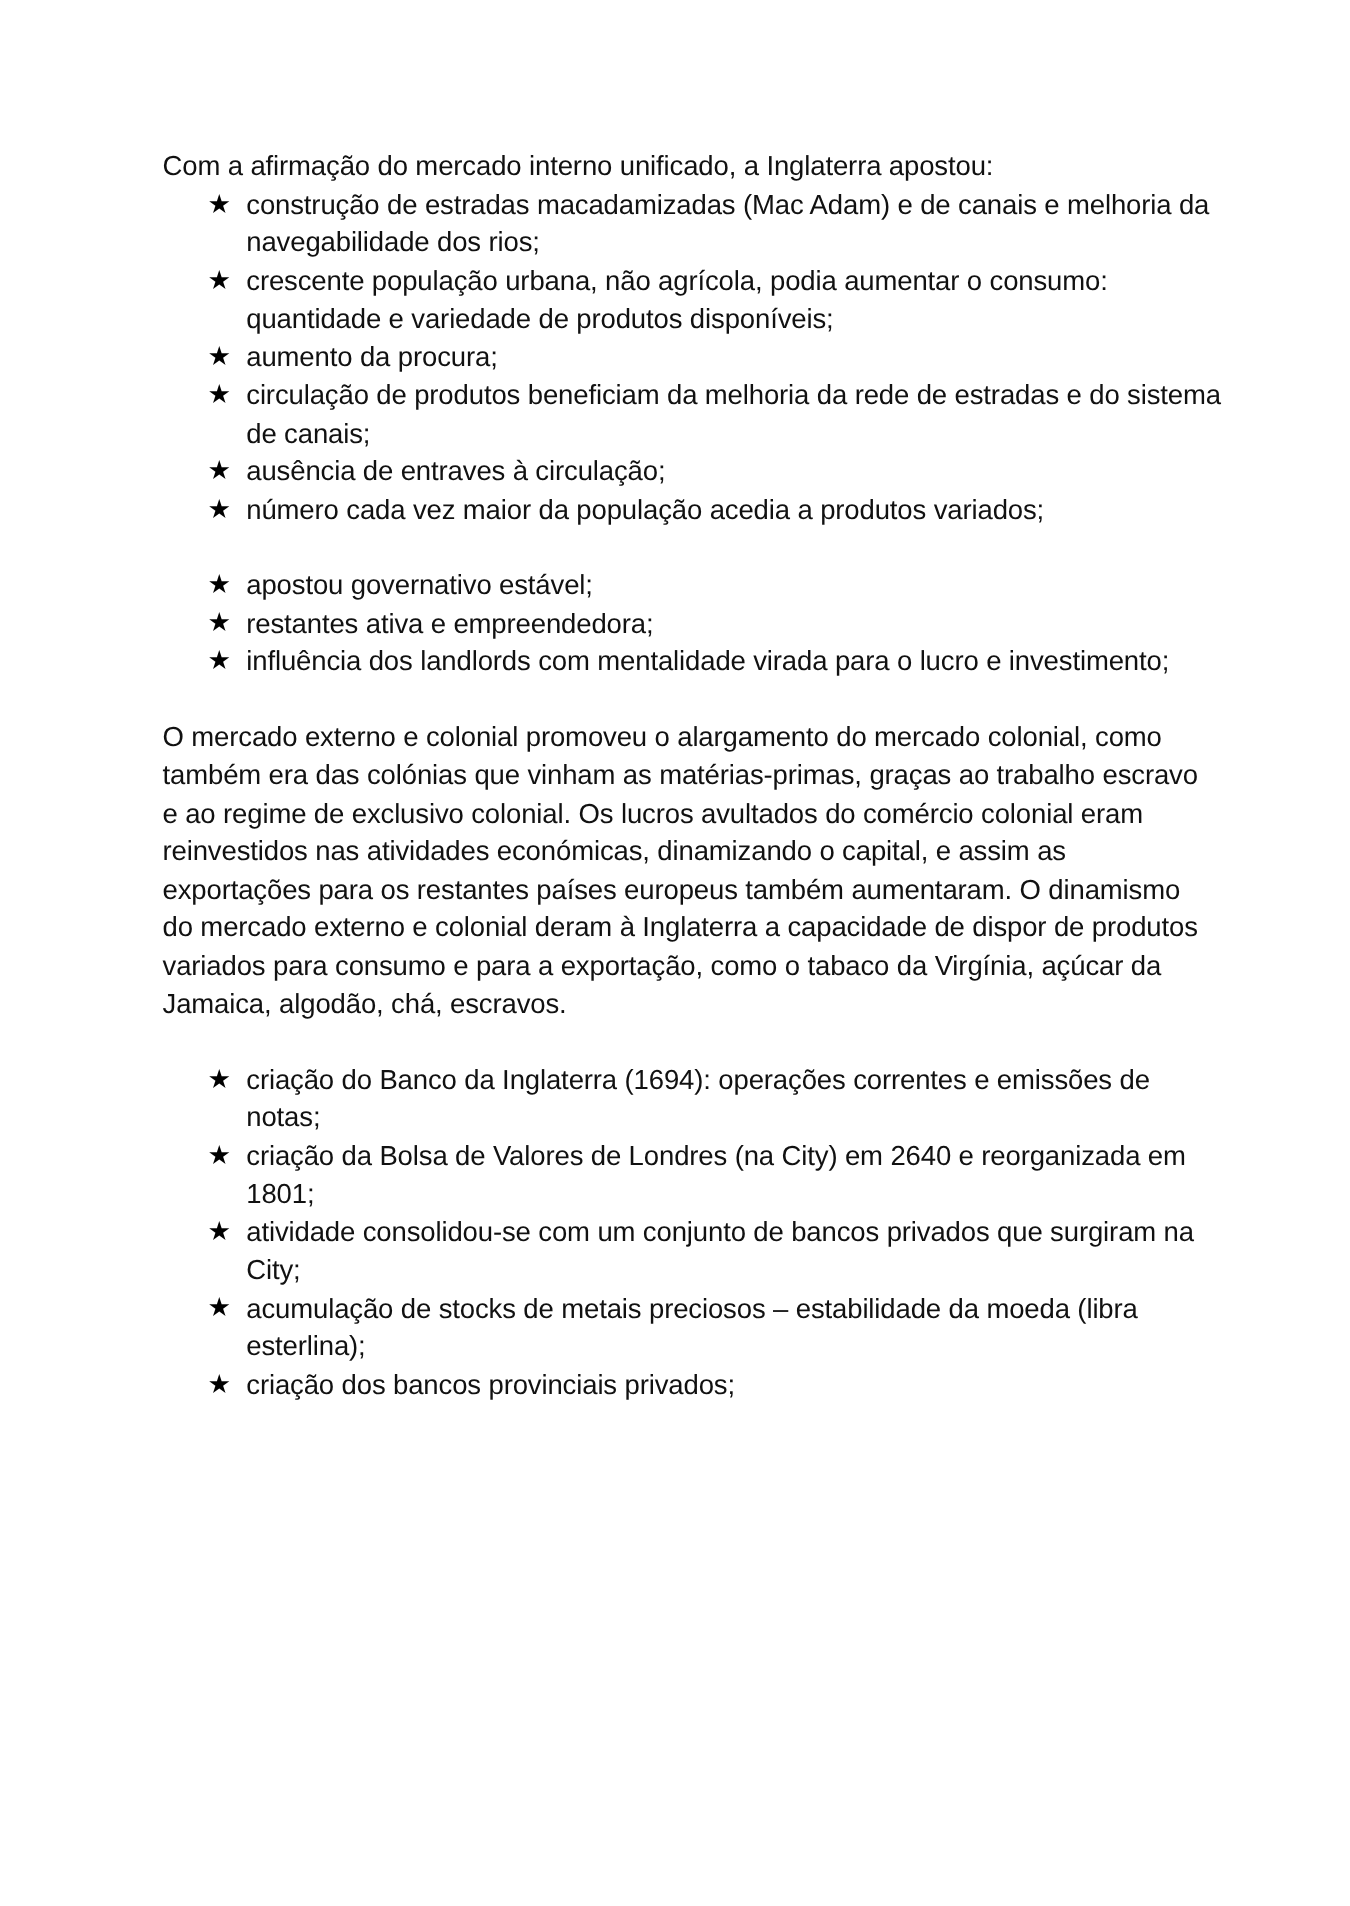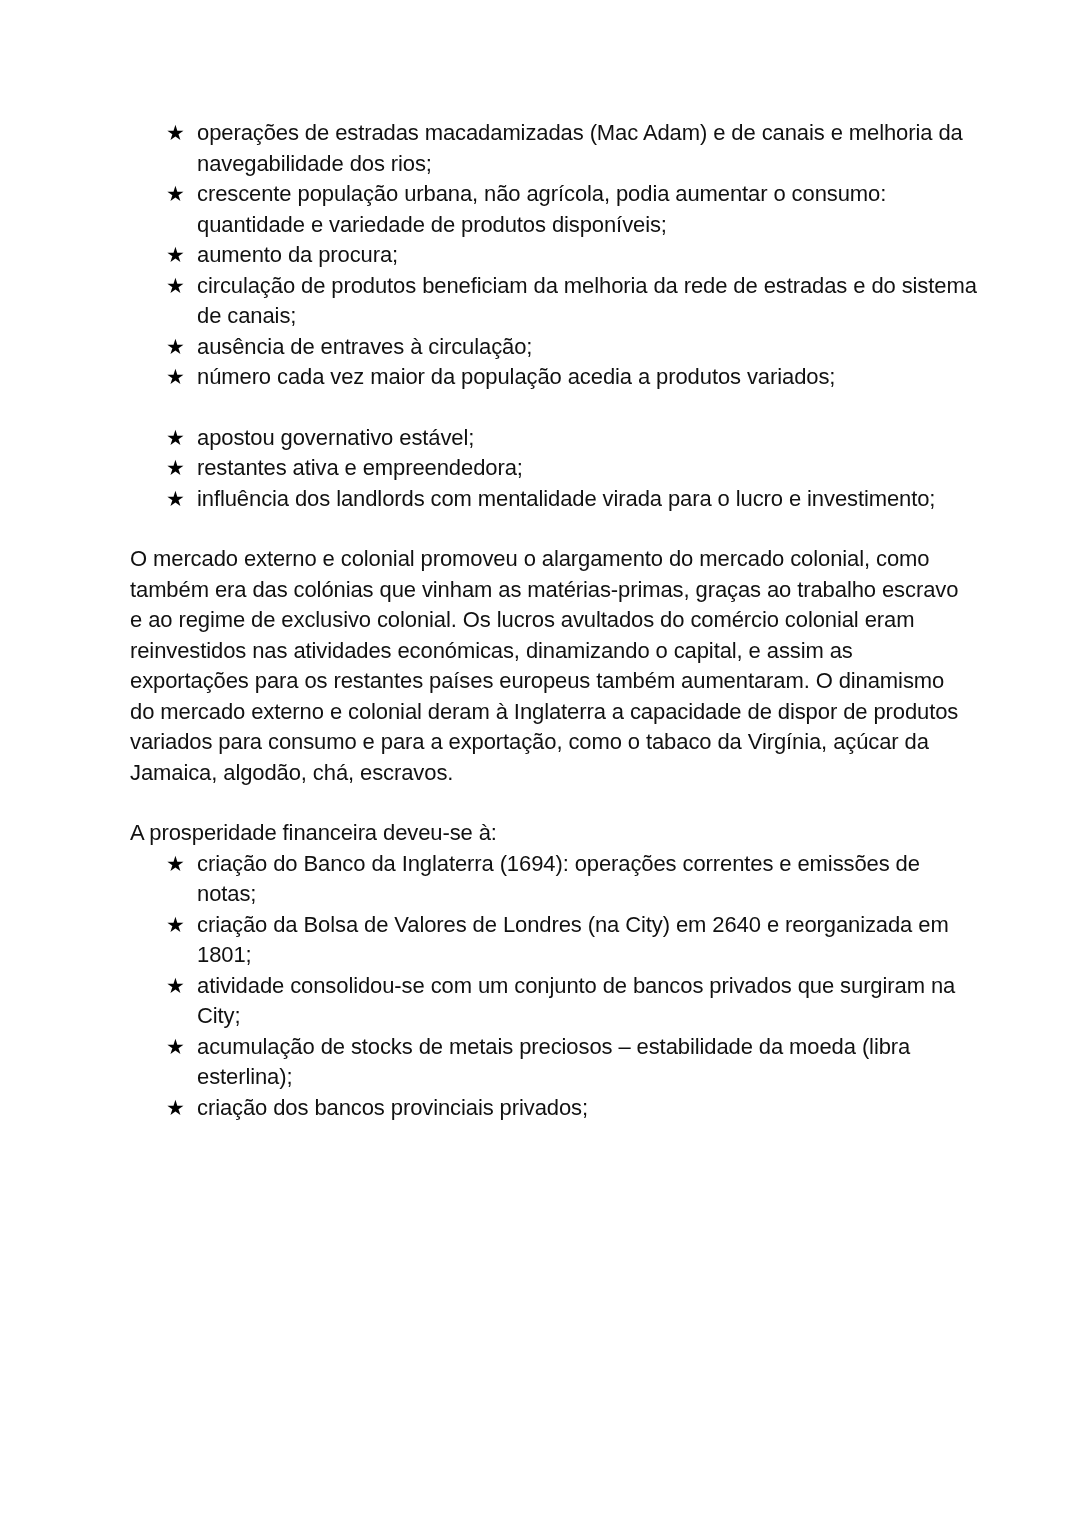--- a/index.html
+++ b/index.html
@@ -67,24 +67,25 @@
   .section {
     margin: 0;
   }
 </style>
 </head>
 <body>
 
 <div class="page">
   <div class="doc-body" id="doc-body">
       <div class="section">
+        <p class="para">Com a afirmação do mercado interno unificado, a Inglaterra apostou:</p>
         <ul class="star-list">
           <li>
             <span class="star-bullet">★</span>
-            <span class="item-text">operações de estradas macadamizadas (Mac Adam) e de canais e melhoria da navegabilidade dos rios;</span>
+            <span class="item-text">construção de estradas macadamizadas (Mac Adam) e de canais e melhoria da navegabilidade dos rios;</span>
           </li>
           <li>
             <span class="star-bullet">★</span>
             <span class="item-text">crescente população urbana, não agrícola, podia aumentar o consumo: quantidade e variedade de produtos disponíveis;</span>
           </li>
           <li>
             <span class="star-bullet">★</span>
             <span class="item-text">aumento da procura;</span>
           </li>
           <li>
@@ -117,21 +118,20 @@
             <span class="item-text">influência dos landlords com mentalidade virada para o lucro e investimento;</span>
           </li>
         </ul>
       </div>
       <div class="block-gap"></div>
       <div class="section">
         <p class="para">O mercado externo e colonial promoveu o alargamento do mercado colonial, como também era das colónias que vinham as matérias-primas, graças ao trabalho escravo e ao regime de exclusivo colonial. Os lucros avultados do comércio colonial eram reinvestidos nas atividades económicas, dinamizando o capital, e assim as exportações para os restantes países europeus também aumentaram. O dinamismo do mercado externo e colonial deram à Inglaterra a capacidade de dispor de produtos variados para consumo e para a exportação, como o tabaco da Virgínia, açúcar da Jamaica, algodão, chá, escravos.</p>
       </div>
       <div class="block-gap"></div>
       <div class="section">
-        <p class="para">A prosperidade financeira deveu-se à:</p>
         <ul class="star-list">
           <li>
             <span class="star-bullet">★</span>
             <span class="item-text">criação do Banco da Inglaterra (1694): operações correntes e emissões de notas;</span>
           </li>
           <li>
             <span class="star-bullet">★</span>
             <span class="item-text">criação da Bolsa de Valores de Londres (na City) em 2640 e reorganizada em 1801;</span>
           </li>
           <li>

